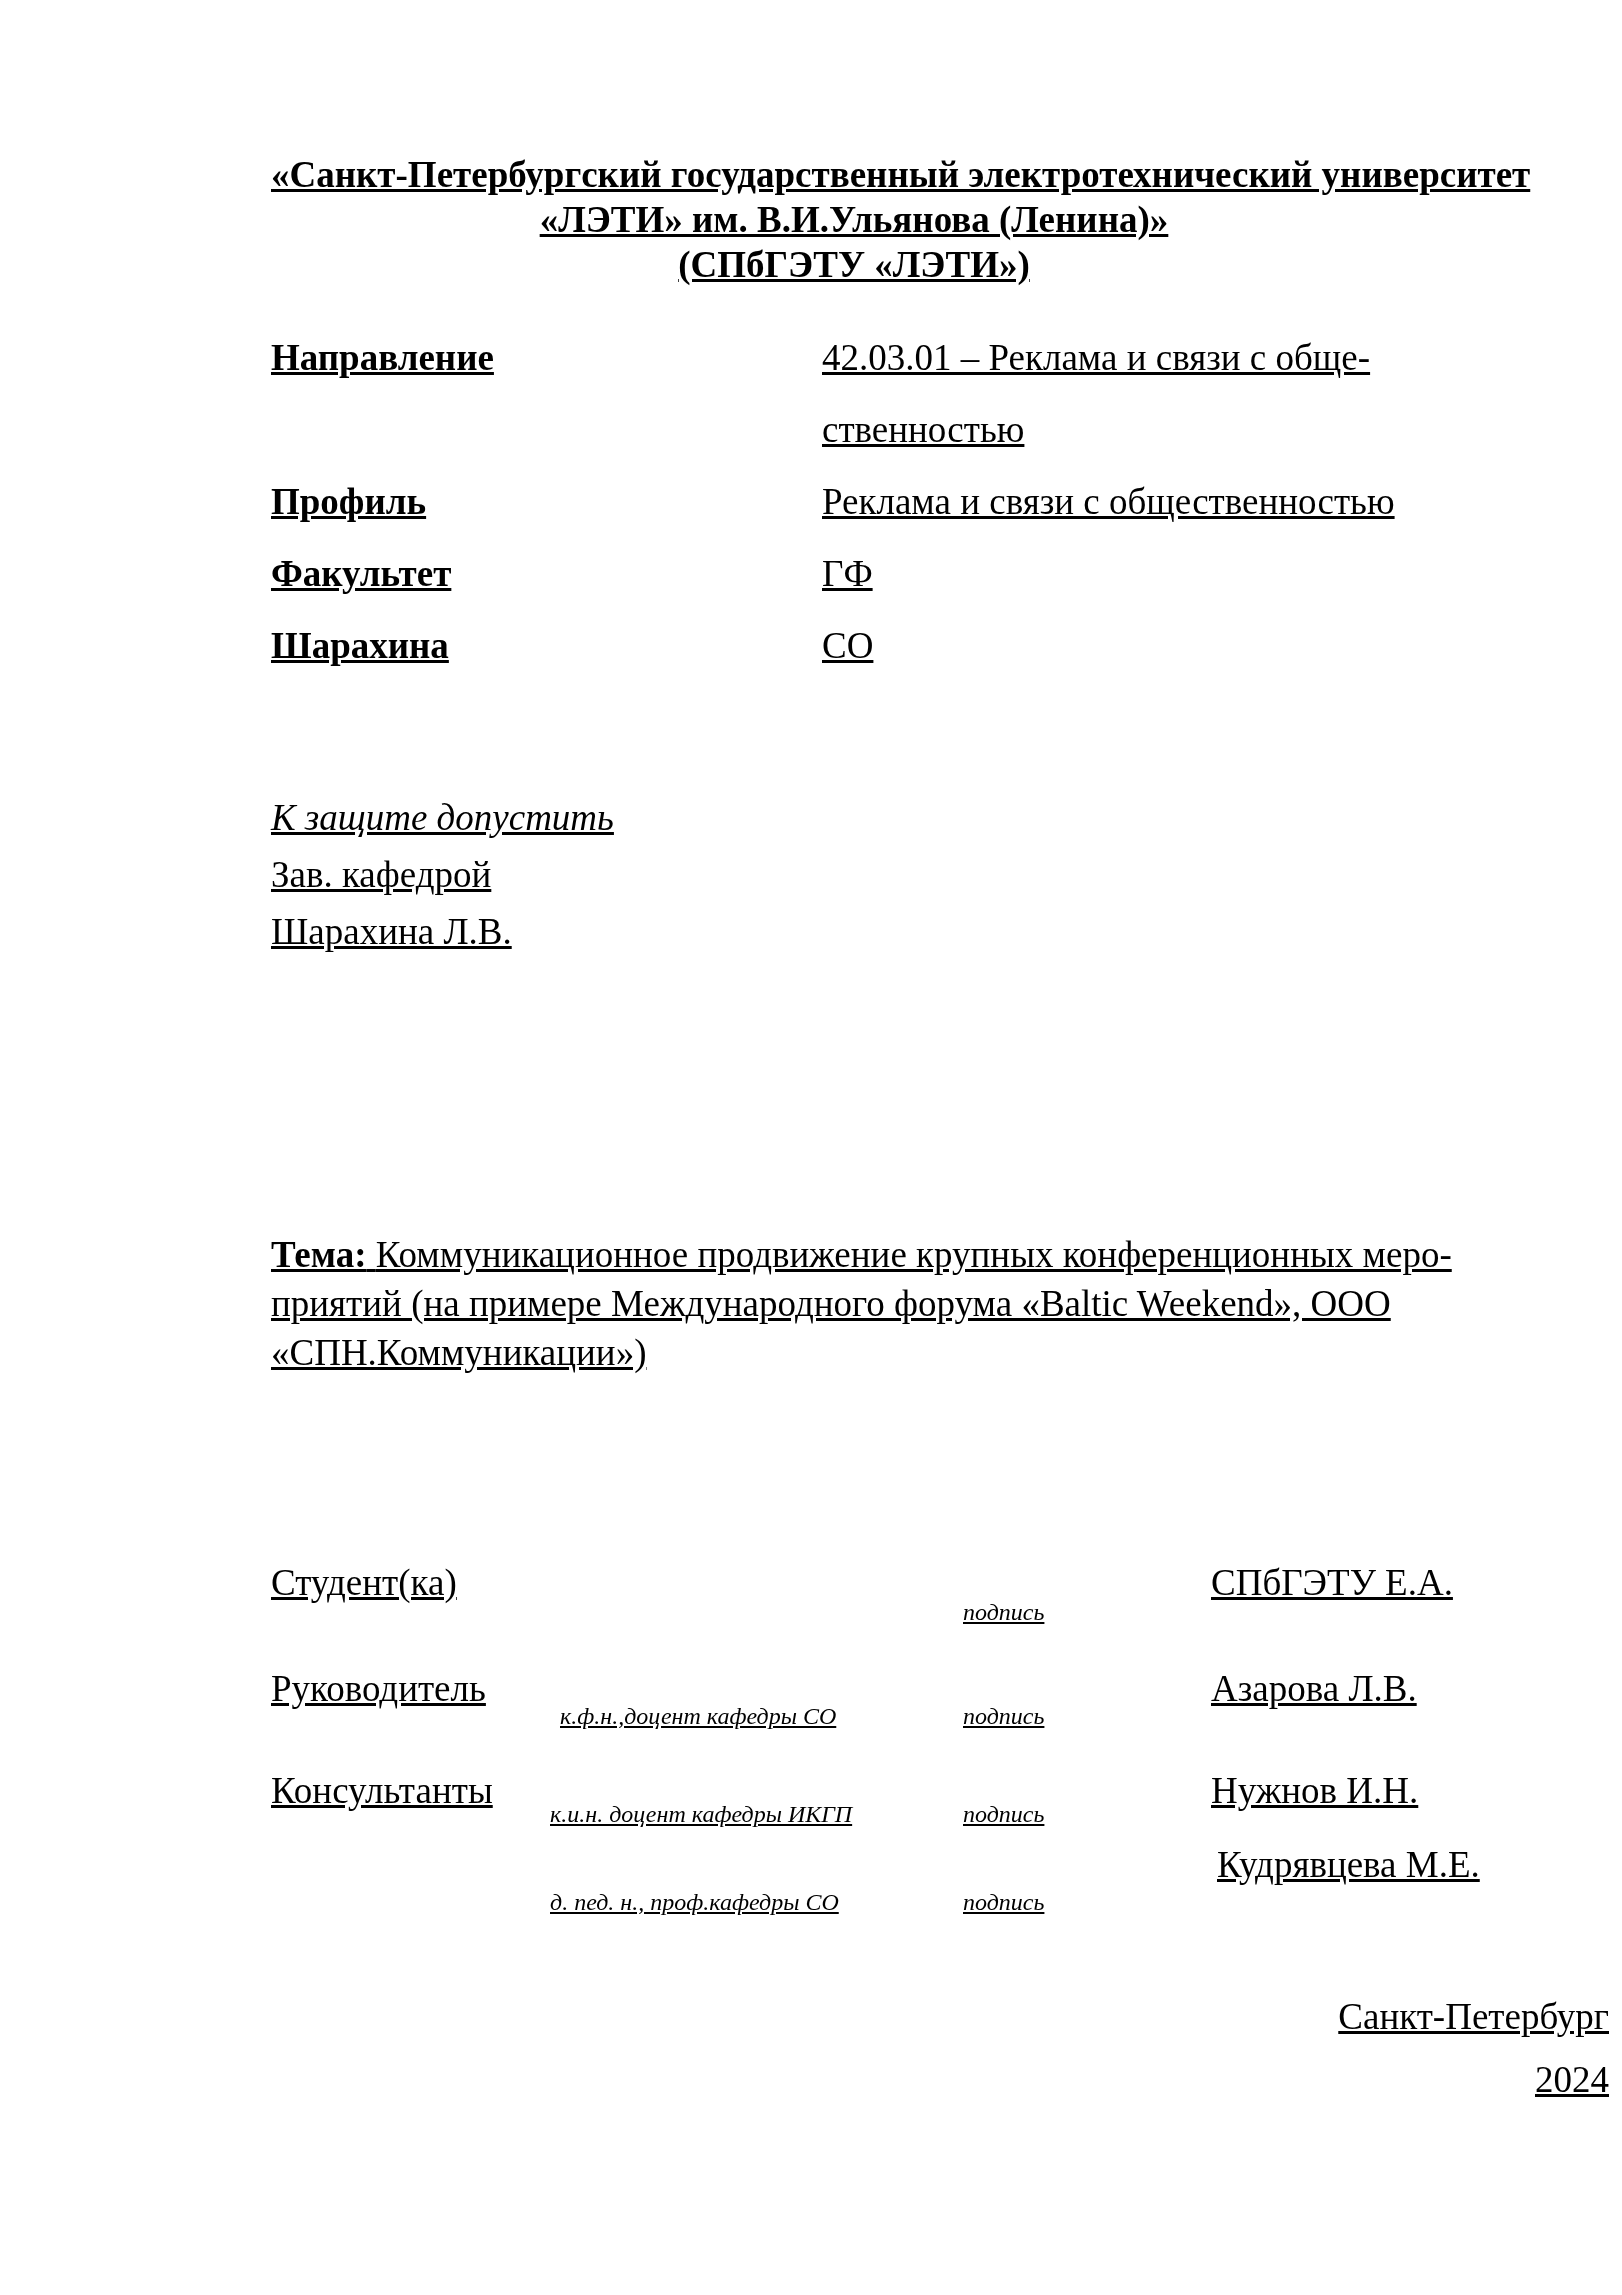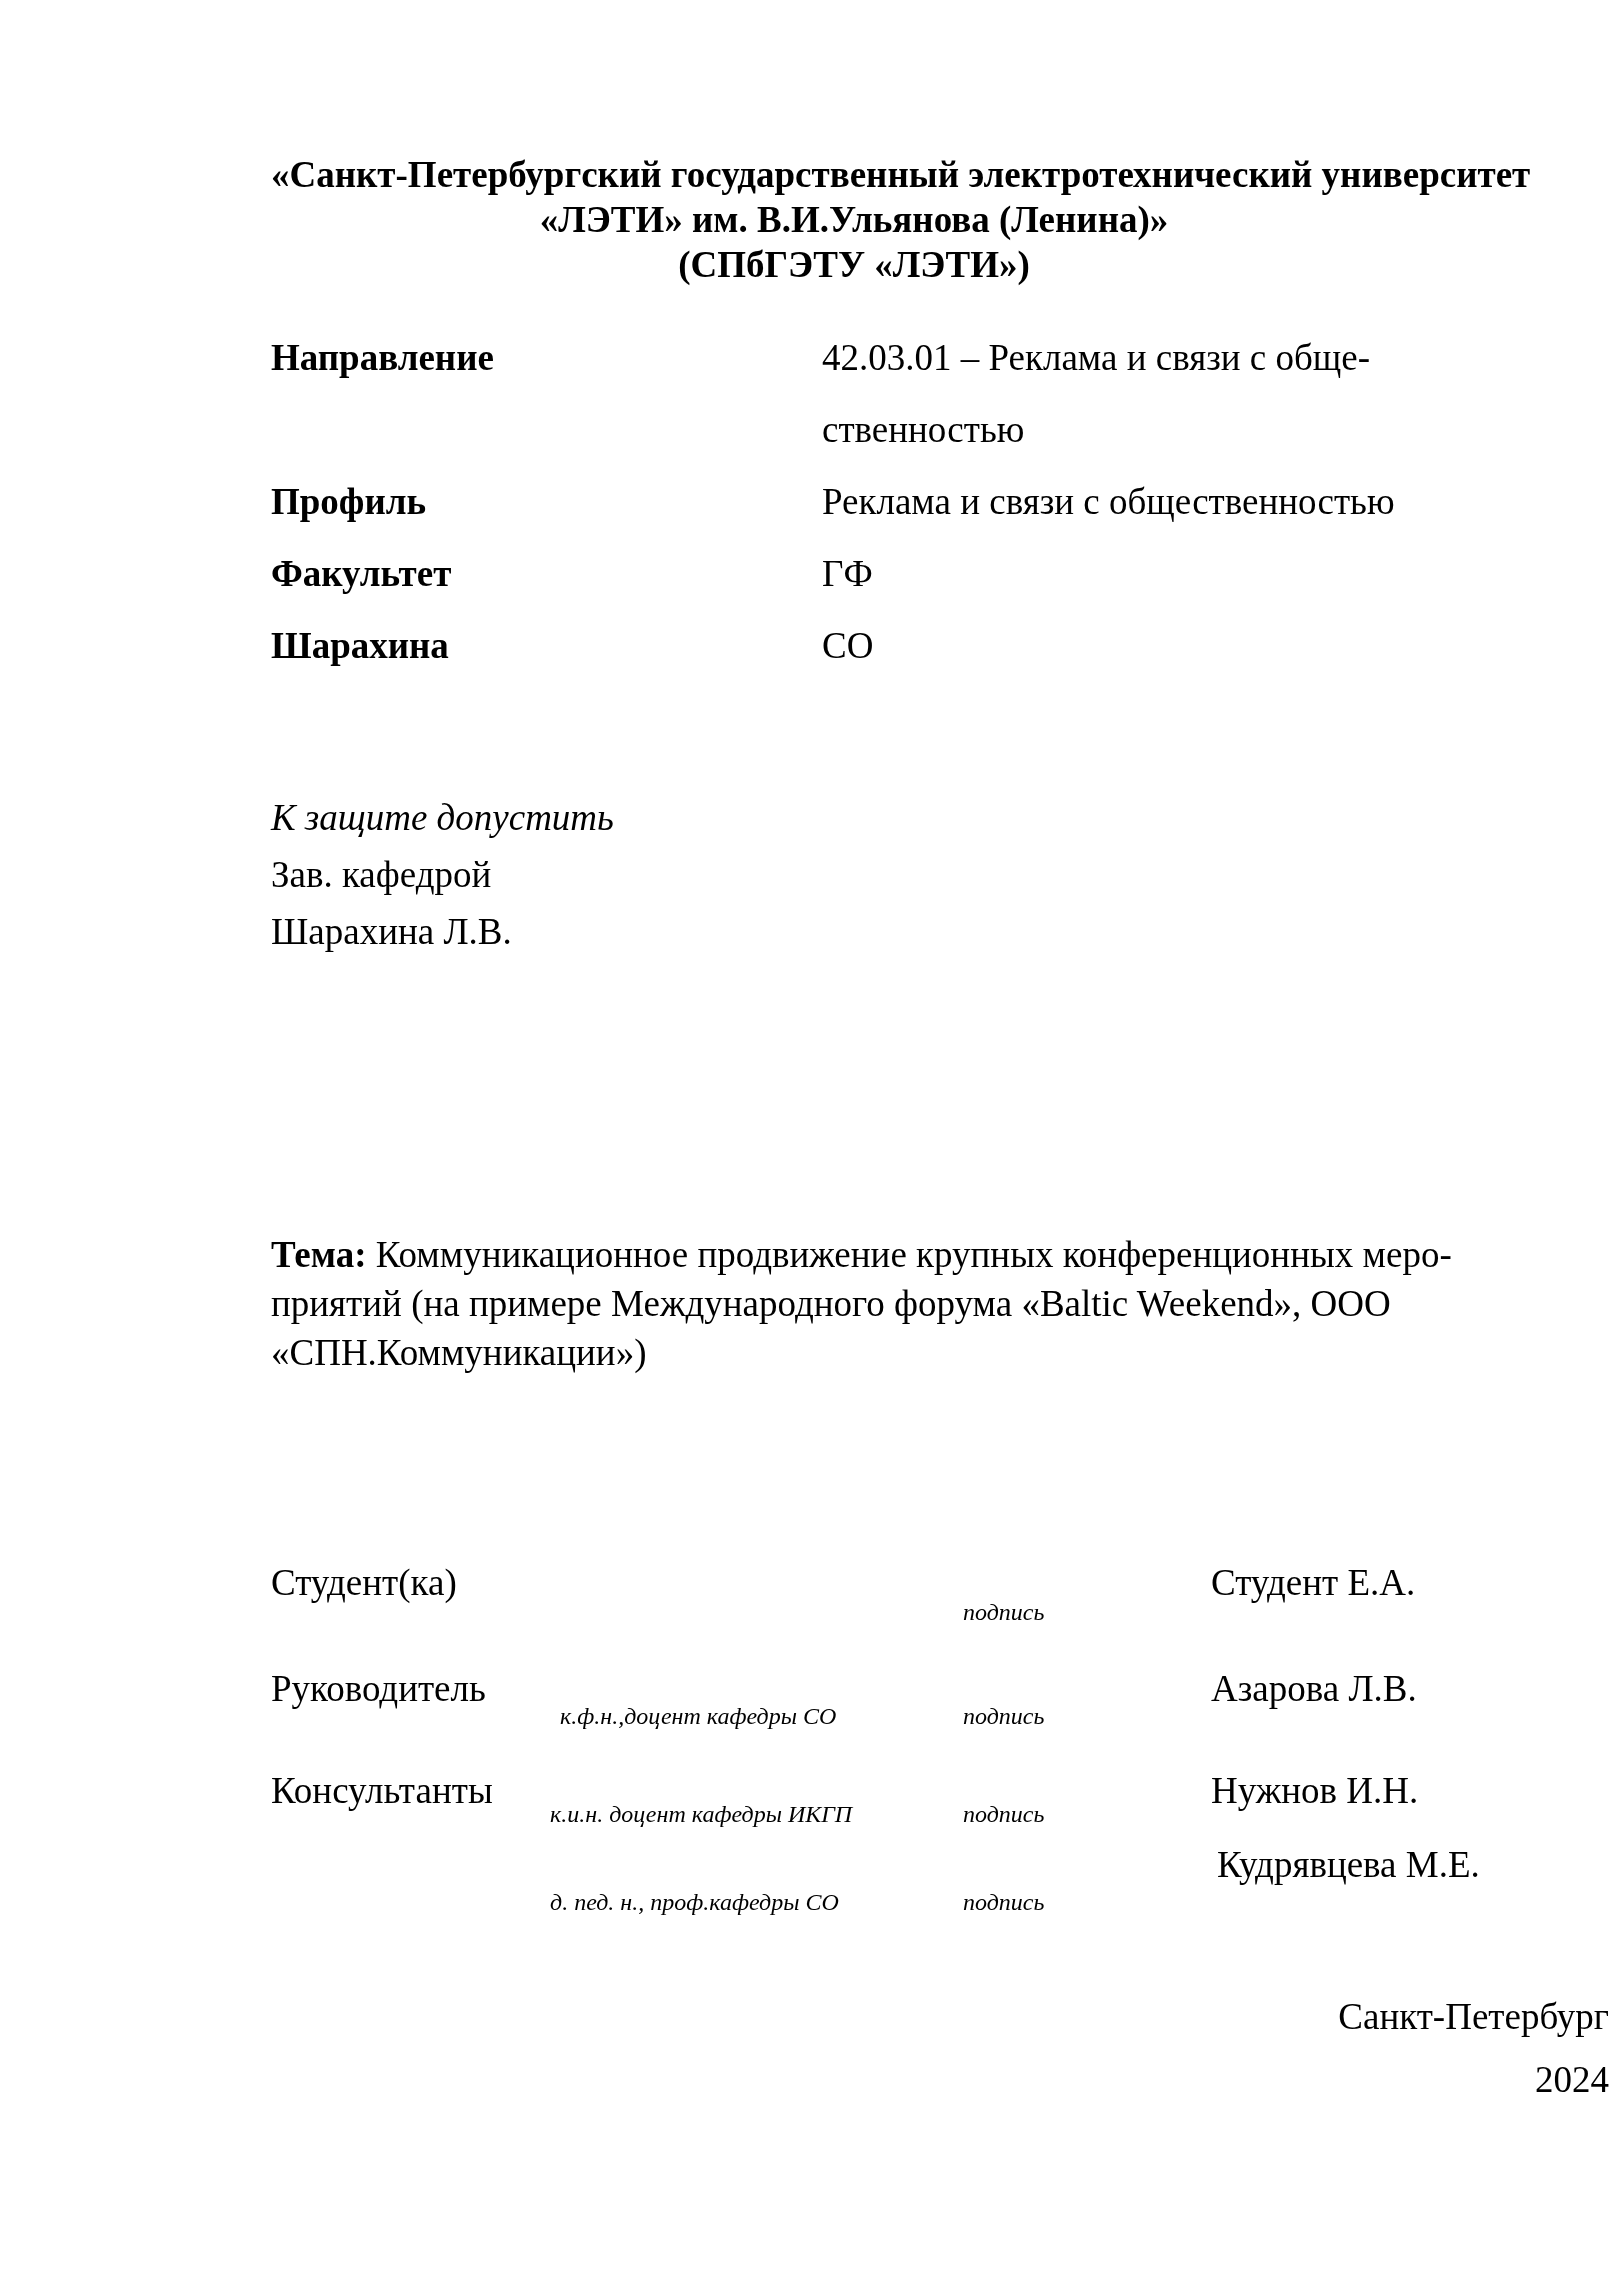--- a/index.html
+++ b/index.html
@@ -10,21 +10,21 @@
   .page {
     position: relative;
     width: 1623px;
     height: 2295px;
     background: #ffffff;
     color: #000000;
     font-family: "Liberation Serif", "DejaVu Serif", serif;
     font-size: 37px;
     overflow: hidden;
   }
-  .abs { position: absolute; }
+  .abs { position: absolute; text-decoration: underline; }
 
   
   .org-header {
     left: 271px;
     top: 152px;
     width: 1166px;
     text-align: center;
     font-weight: bold;
     line-height: 45px;
   }
@@ -148,21 +148,21 @@
   </div>
 
 
   <div class="abs theme">
     <div class="theme-line"><span class="theme-label">Тема:</span> <span>Коммуникационное продвижение крупных конференционных меро-</span></div>
     <div class="theme-line">приятий (на примере Международного форума «Baltic Weekend», ООО</div>
     <div class="theme-line">«СПН.Коммуникации»)</div>
   </div>
 
   <div class="abs sig-role" style="left:271px; top:1561px;">Студент(ка)</div>
-  <div class="abs sig-name" style="left:1211px; top:1561px;">Студент Е.А.</div>
+  <div class="abs sig-name" style="left:1211px; top:1561px;">СПбГЭТУ Е.А.</div>
   <div class="abs sig-caption" style="left:963px; top:1596px;">подпись</div>
 
   <div class="abs sig-role" style="left:271px; top:1667px;">Руководитель</div>
   <div class="abs sig-name" style="left:1211px; top:1667px;">Азарова Л.В.</div>
   <div class="abs sig-caption" style="left:560px; top:1700px;">к.ф.н.,доцент кафедры СО</div>
   <div class="abs sig-caption" style="left:963px; top:1700px;">подпись</div>
 
   <div class="abs sig-role" style="left:271px; top:1769px;">Консультанты</div>
   <div class="abs sig-name" style="left:1211px; top:1769px;">Нужнов И.Н.</div>
   <div class="abs sig-caption" style="left:550px; top:1798px;">к.и.н. доцент кафедры ИКГП</div>

